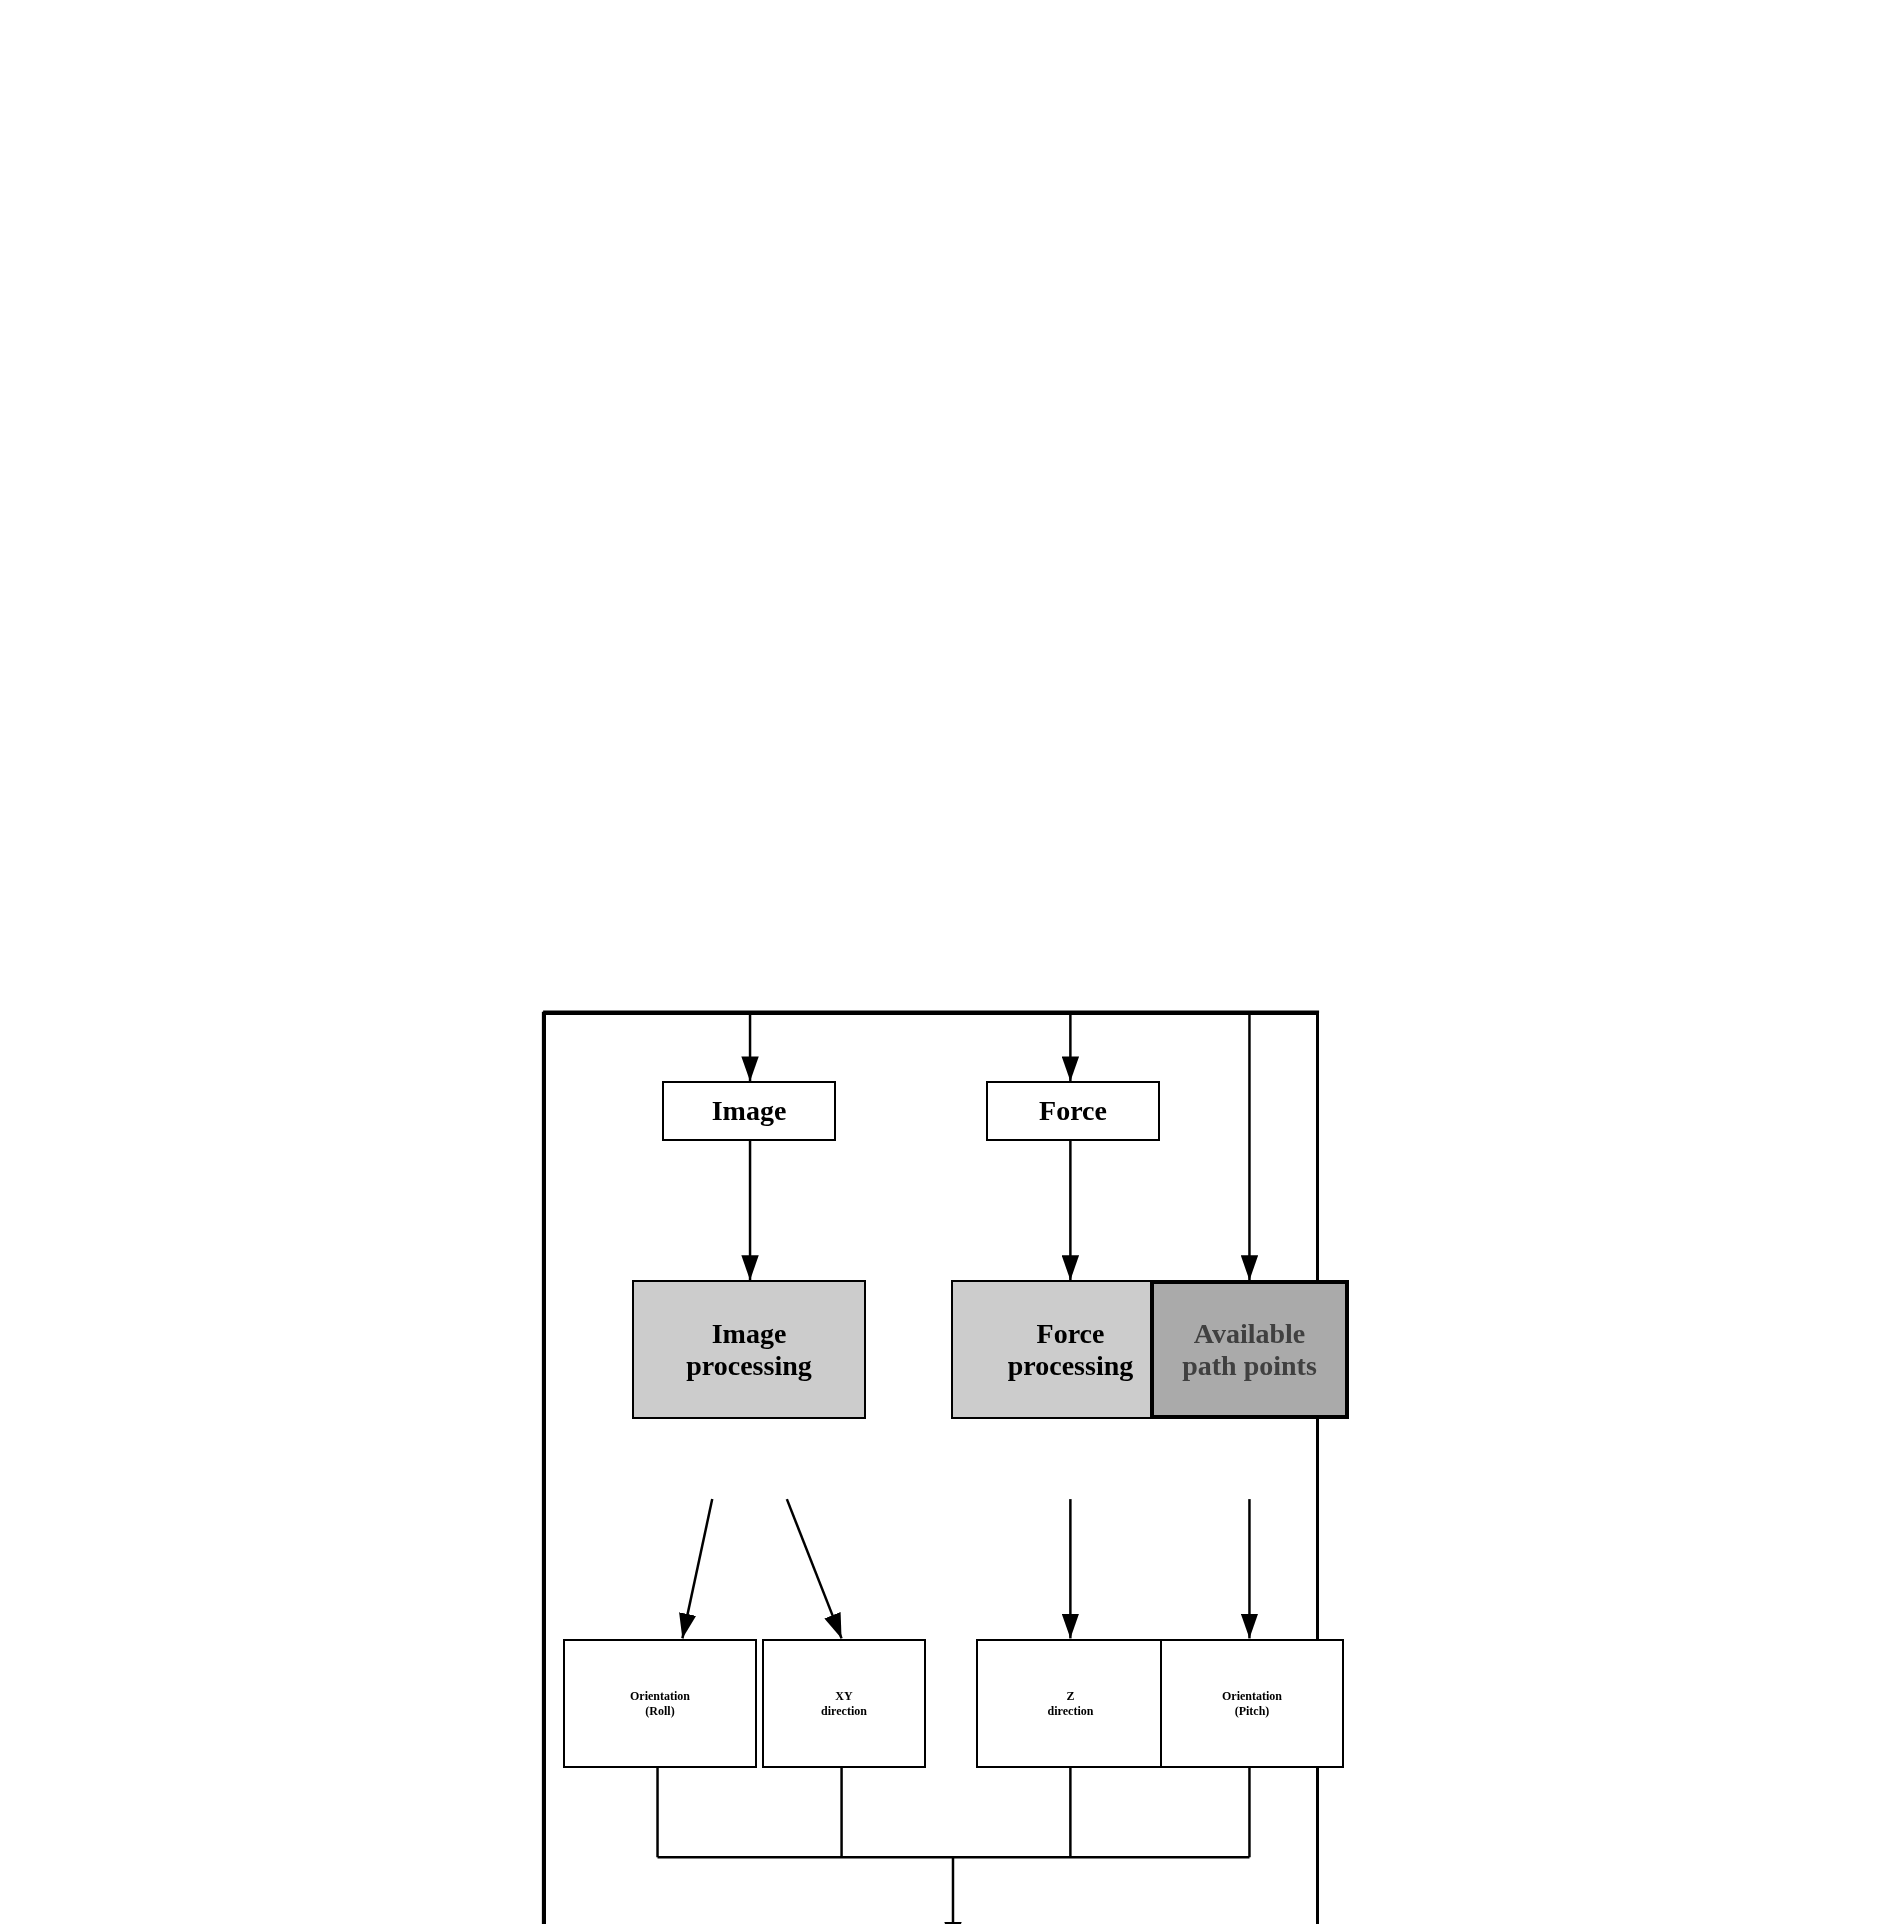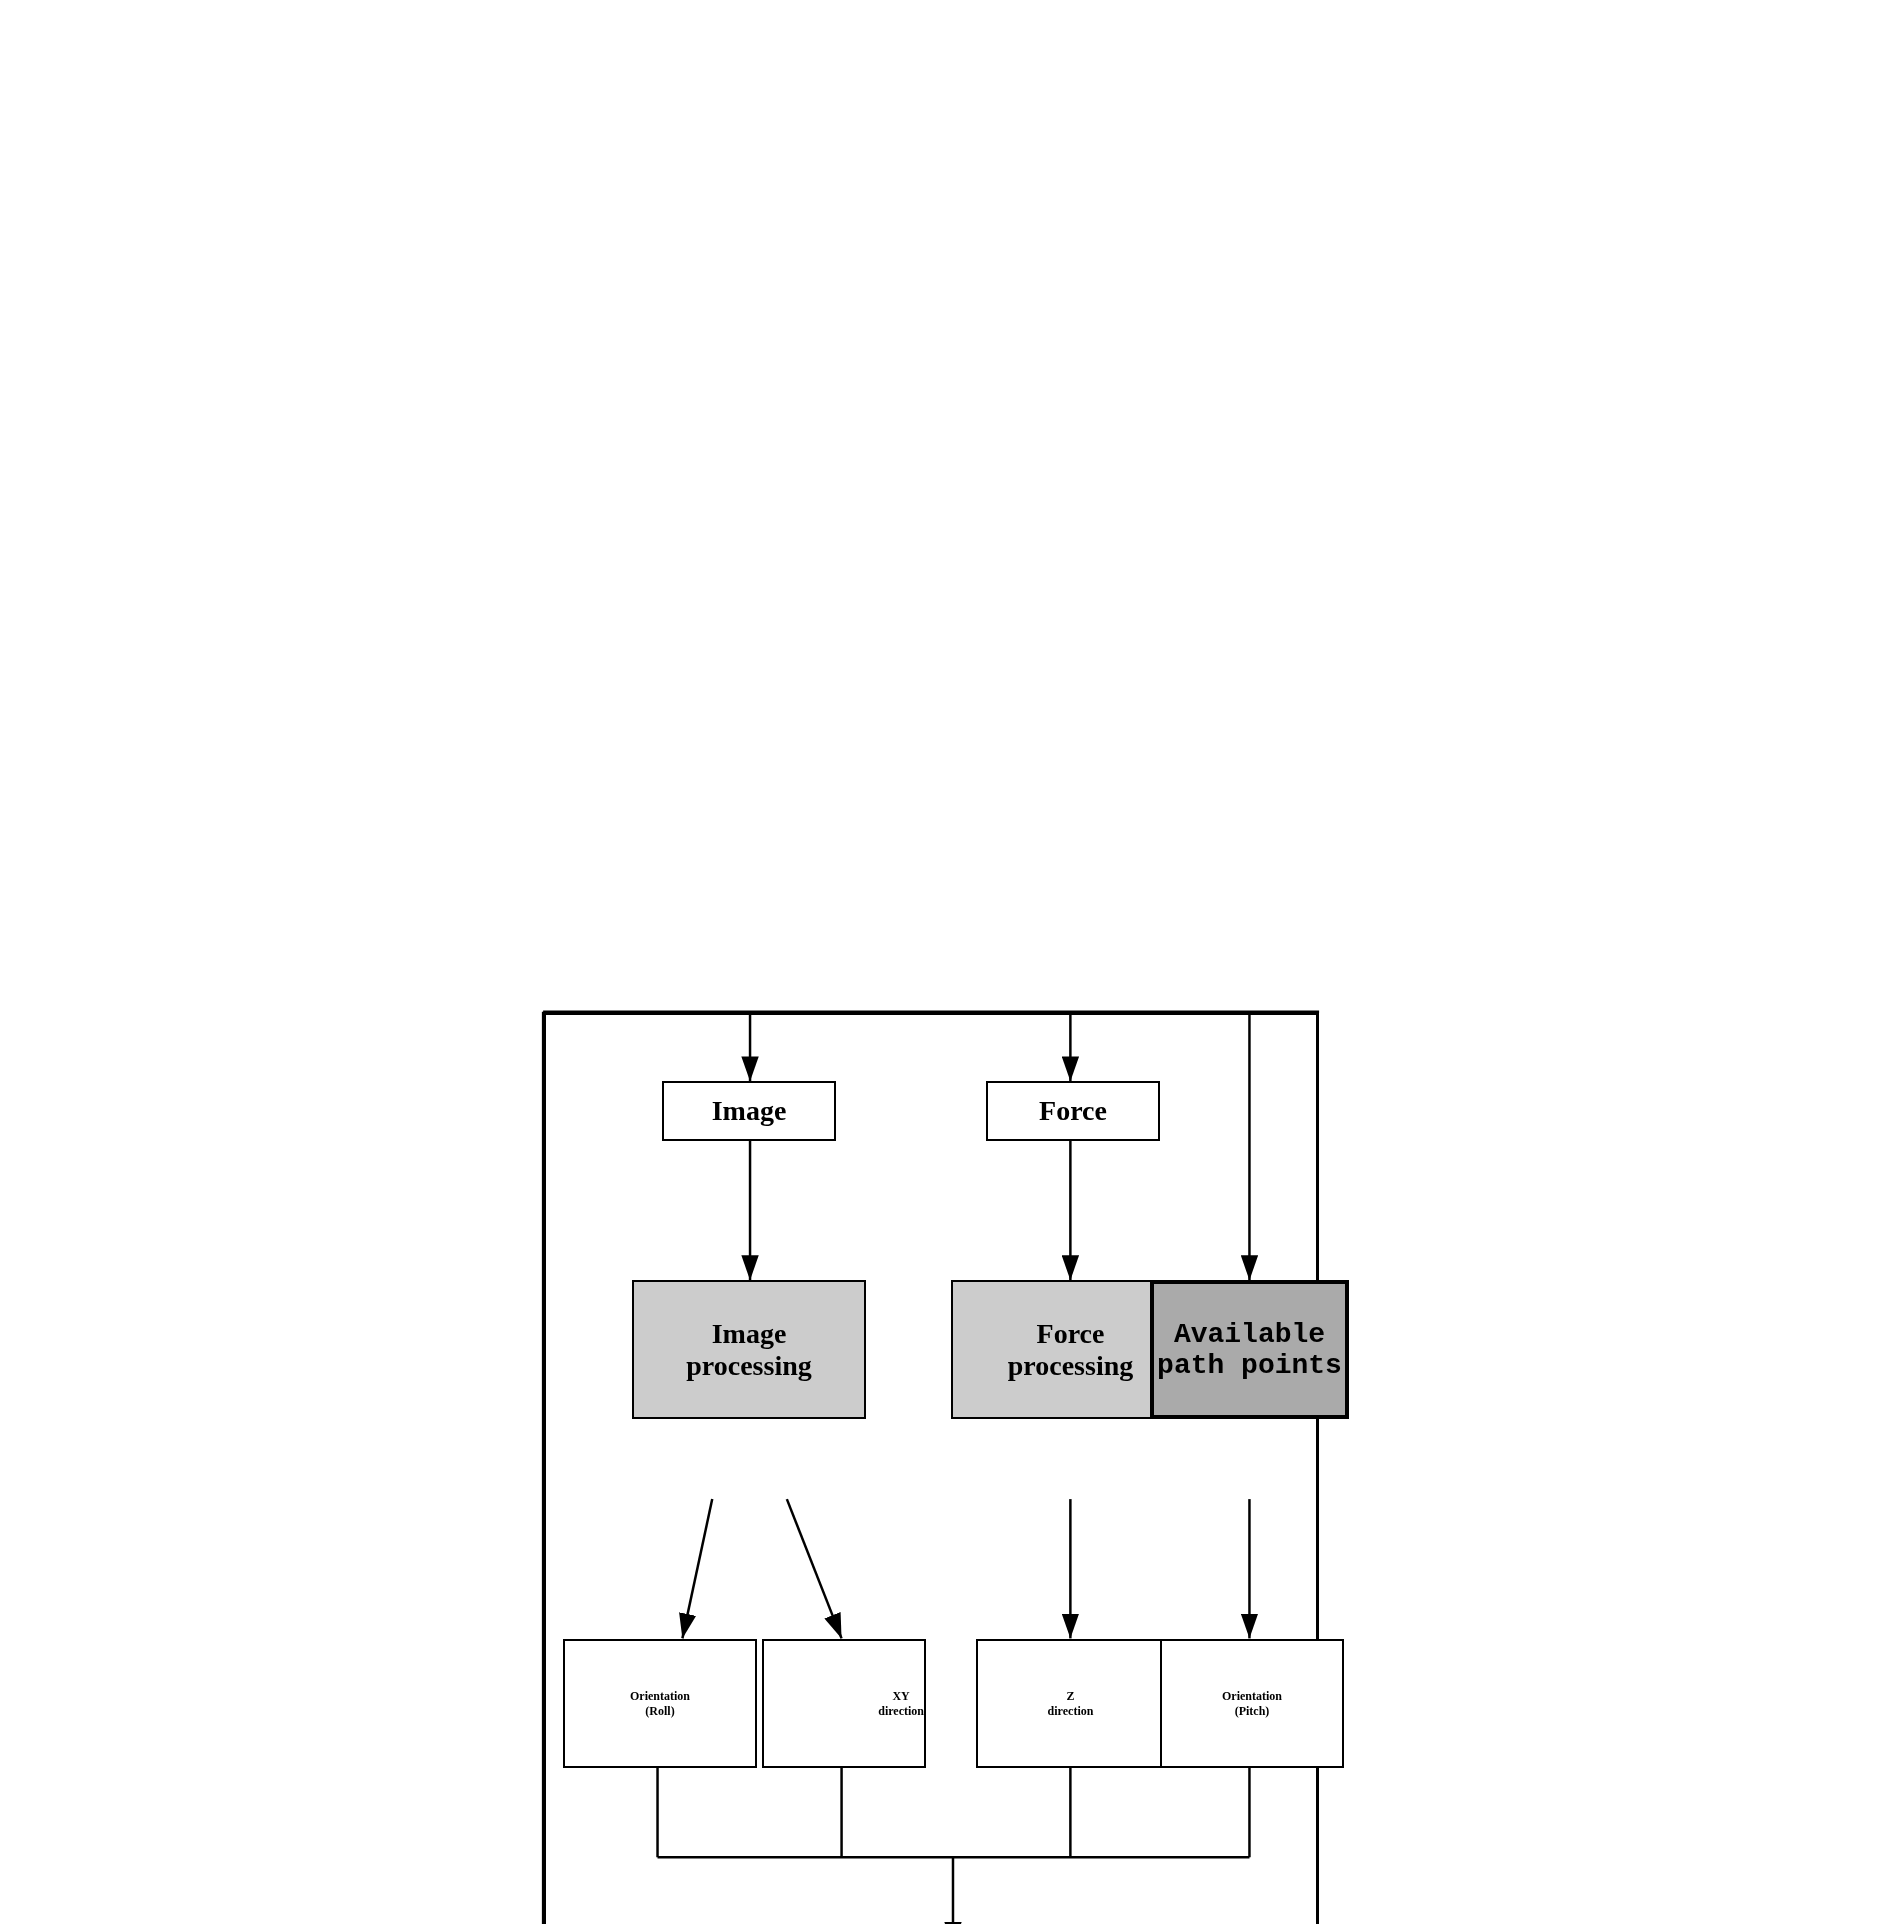--- a/index.html
+++ b/index.html
@@ -116,30 +116,30 @@
     <span style="white-space:pre-line;">Image
 processing</span>
   </div>
 
   <div class="node node-shaded-light font-lg" style="left:448px; top:338px; width:239px; height:139px;">
     <span style="white-space:pre-line;">Force
 processing</span>
   </div>
 
   <div class="node node-shaded font-lg" style="left:647px; top:338px; width:199px; height:139px; border: 4px solid #000;">
-    <span style="white-space:pre-line; color:#000000;font-family:Liberation Mono, monospace;">Available
+    <span style="white-space:pre-line; color:#404040;">Available
 path points</span>
   </div>
 
   <div class="node node-white font-md" style="left:60px; top:697px; width:194px; height:129px;">
     <span style="white-space:pre-line;">Orientation
 (Roll)</span>
   </div>
 
-  <div class="node node-white font-md" style="left:259px; top:697px; width:164px; height:129px;justify-content:flex-end;">
+  <div class="node node-white font-md" style="left:259px; top:697px; width:164px; height:129px;">
     <span style="white-space:pre-line;">XY
 direction</span>
   </div>
 
   <div class="node node-white font-md" style="left:473px; top:697px; width:189px; height:129px;">
     <span style="white-space:pre-line;">Z
 direction</span>
   </div>
 
   <div class="node node-white font-md" style="left:657px; top:697px; width:184px; height:129px;">

